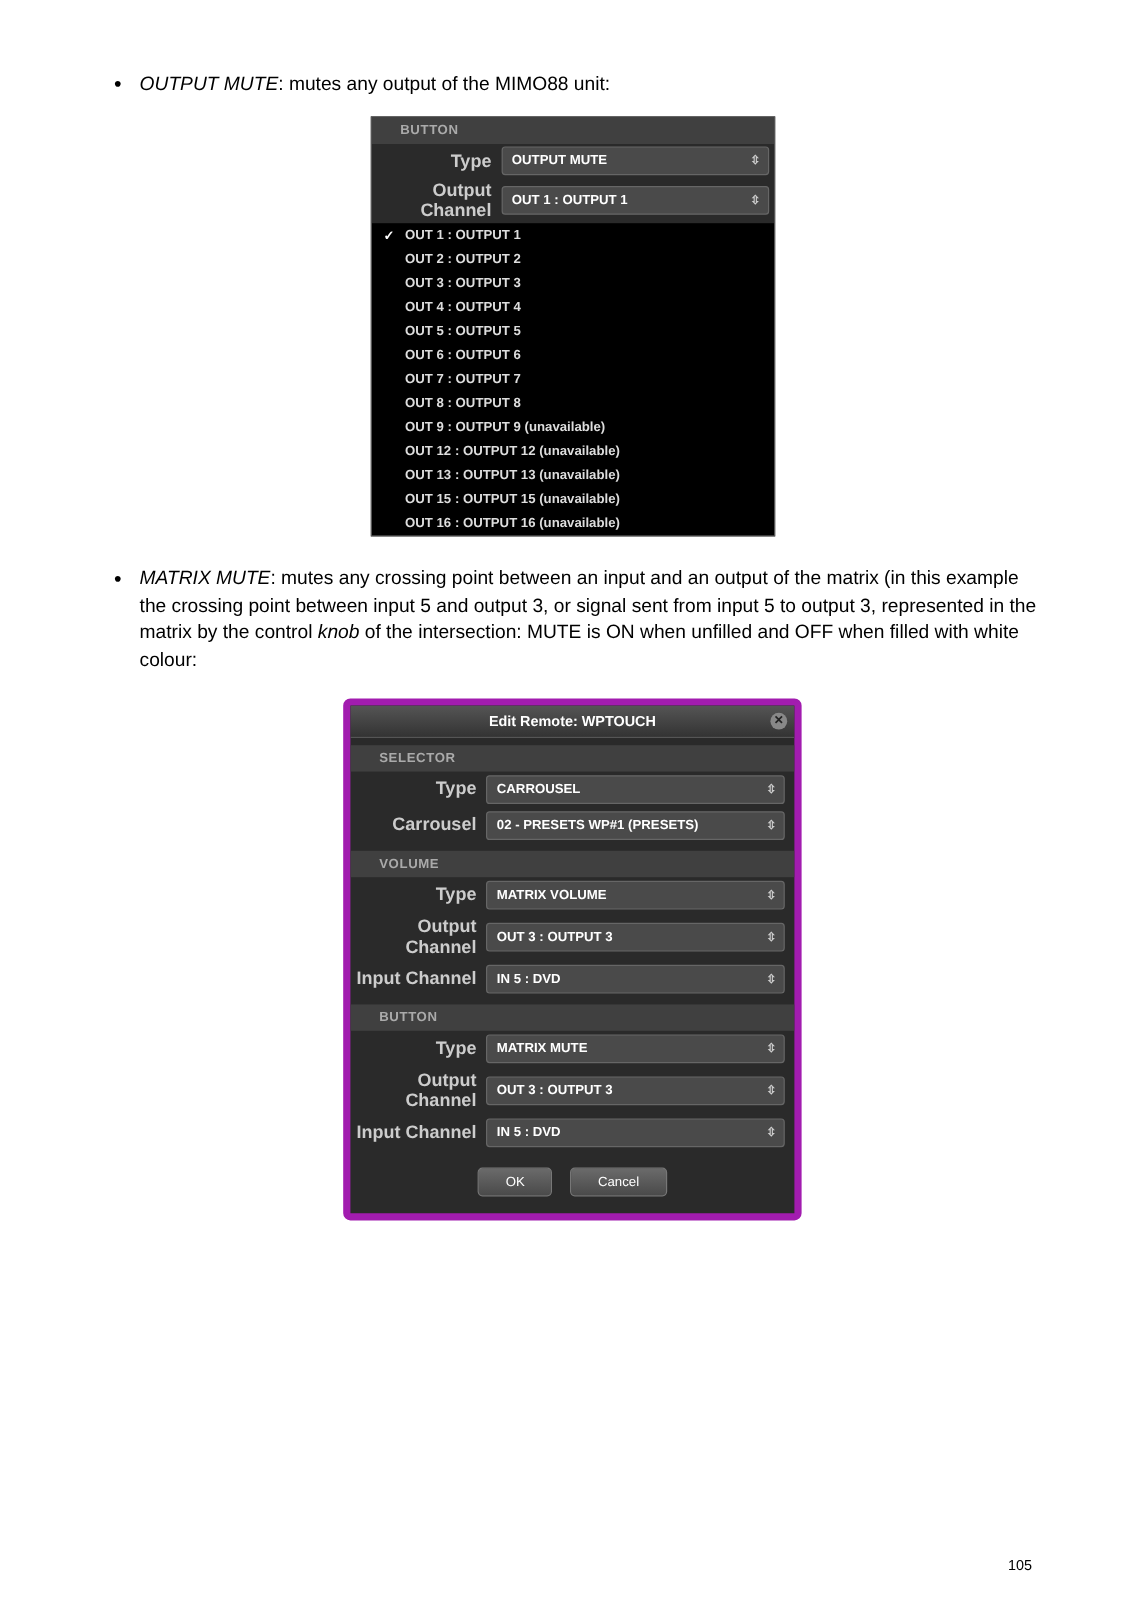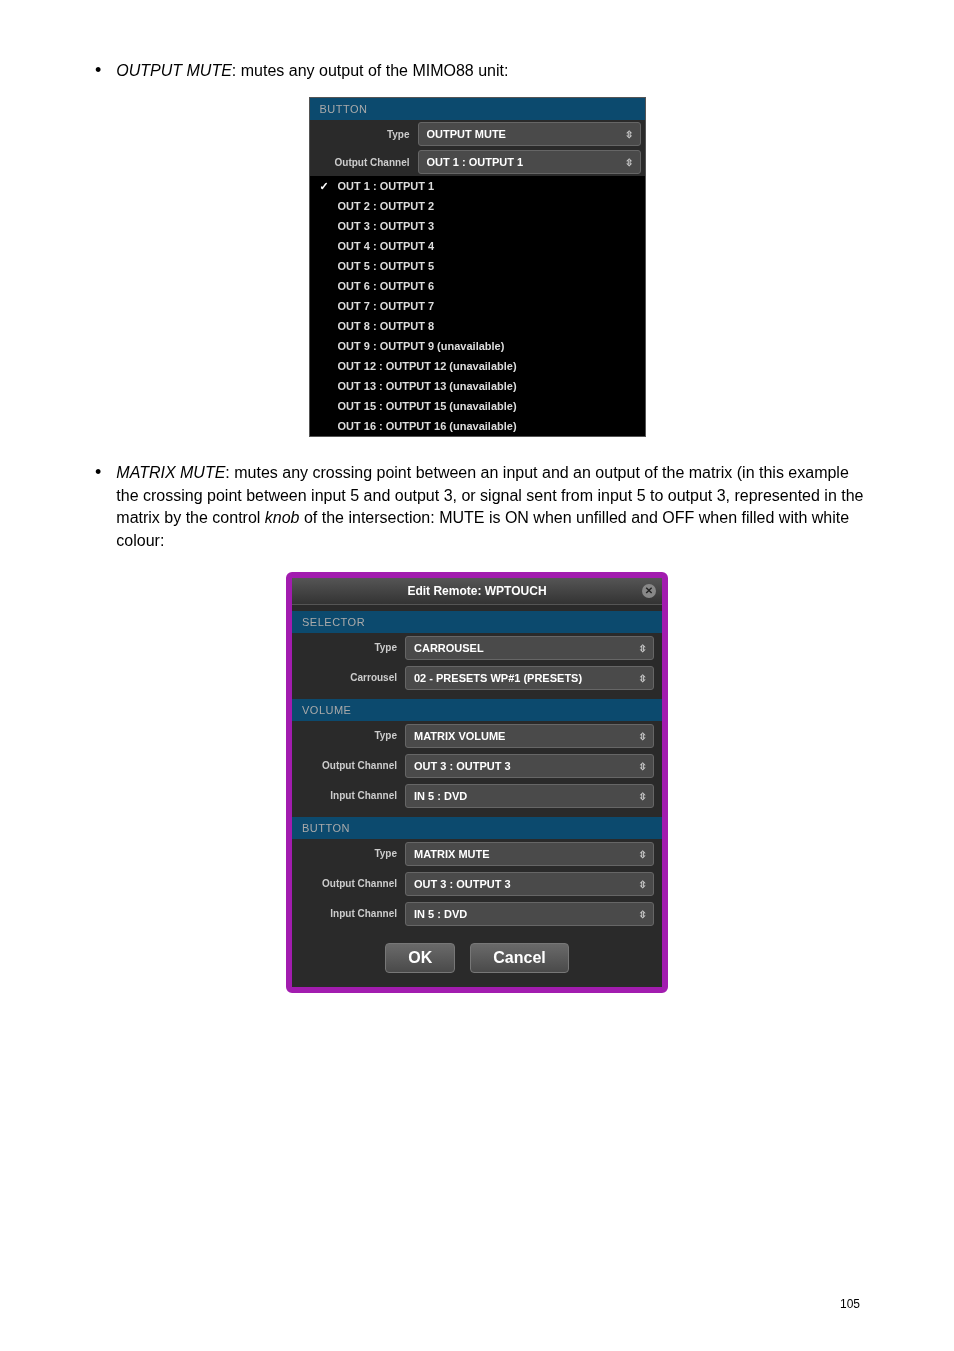--- a/index.html
+++ b/index.html
@@ -29,37 +29,37 @@
     .italic {
       font-style: italic;
     }
     .panel {
       margin: 15px auto 25px auto;
       background: #2a2a2a;
       border: 1px solid #555;
       width: 335px;
     }
     .section-header {
-      background: #0c4a6e;
+      background: #404040;
       color: #aaa;
       font-size: 11px;
-      font-weight: normal;
-      padding: 5px 10px;
+      font-weight: bold;
+      padding: 5px 24px;
       letter-spacing: 0.5px;
     }
     .row {
       display: flex;
       align-items: center;
       padding: 2px 4px 2px 0;
     }
     .row-label {
       width: 100px;
       text-align: right;
       color: #ccc;
-      font-size: 10px;
+      font-size: 15px;
       font-weight: bold;
       padding-right: 8px;
       flex-shrink: 0;
     }
     .select-box {
       flex: 1;
       background: #4a4a4a;
       border: 1px solid #666;
       color: #fff;
       font-size: 11px;
@@ -135,22 +135,22 @@
     .button-row {
       display: flex;
       justify-content: center;
       gap: 15px;
       padding: 14px;
     }
     .dialog-button {
       background: linear-gradient(#6a6a6a, #4a4a4a);
       border: 1px solid #777;
       color: #fff;
-      font-size: 16px;
-      font-weight: bold;
+      font-size: 11px;
+      font-weight: normal;
       padding: 5px 22px;
       border-radius: 4px;
     }
     .dialog .section-header {
       margin-top: 6px;
     }
     .page-number {
       position: fixed;
       bottom: 40px;
       right: 94px;

